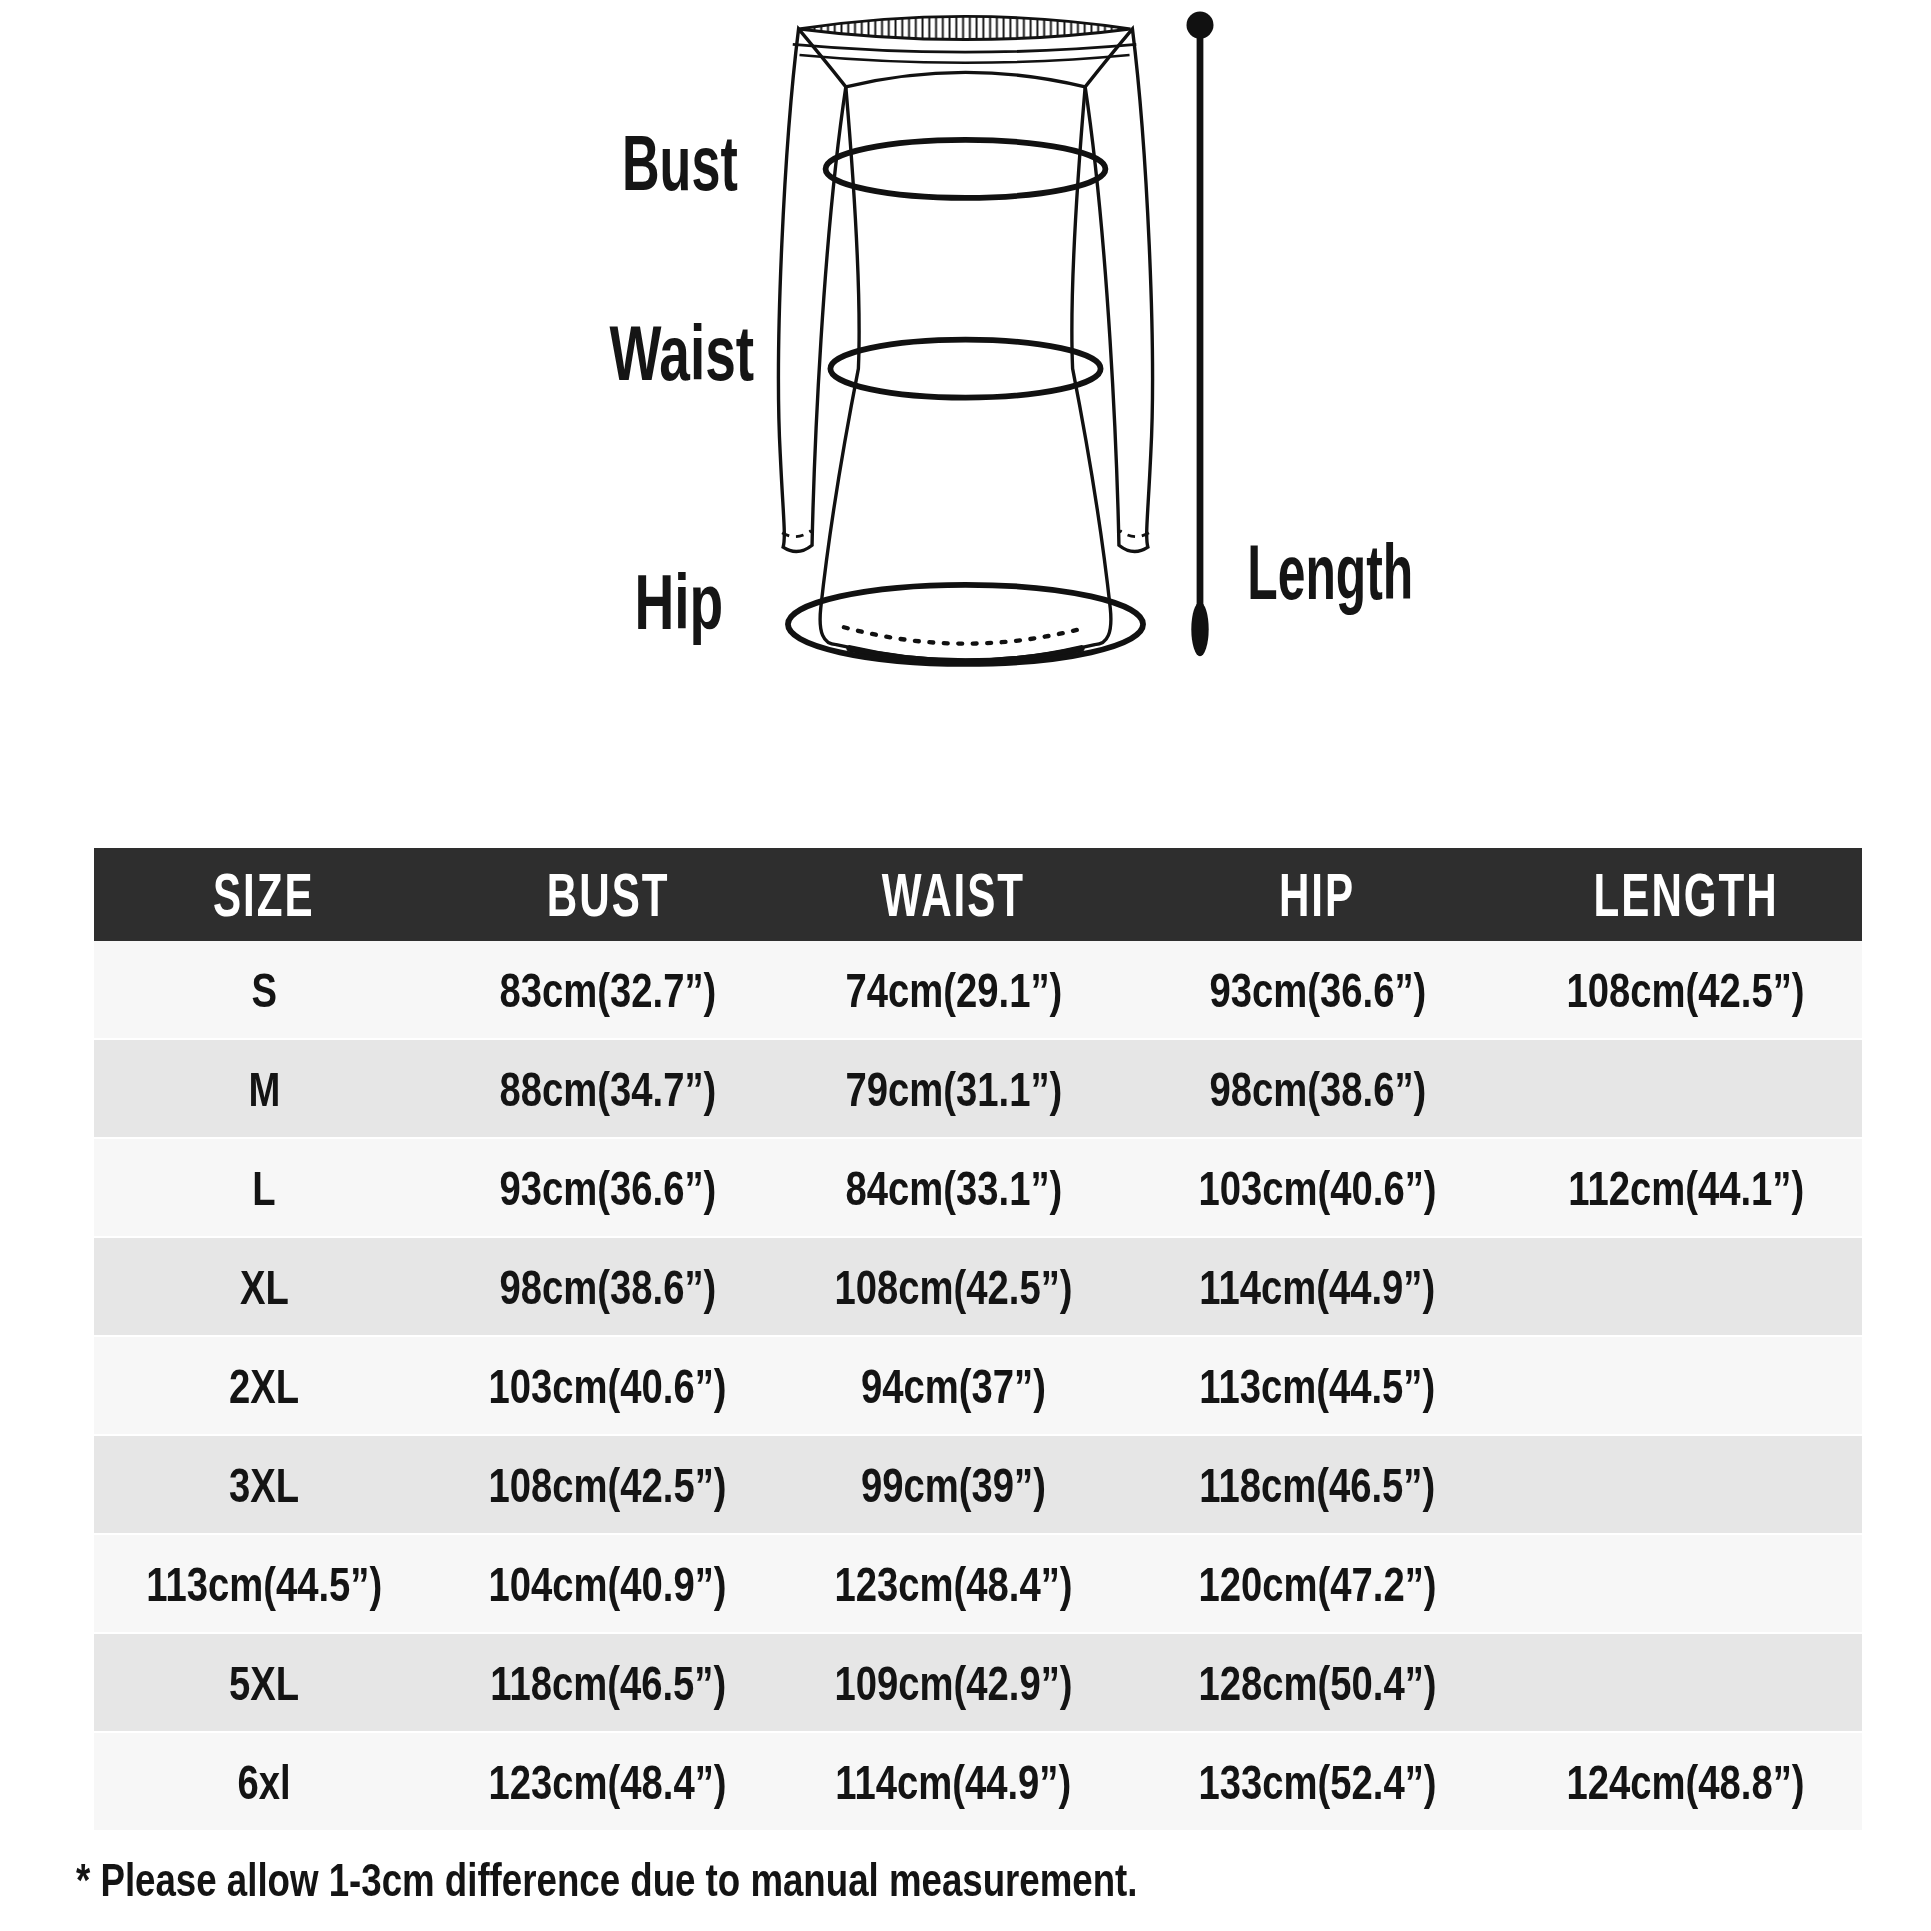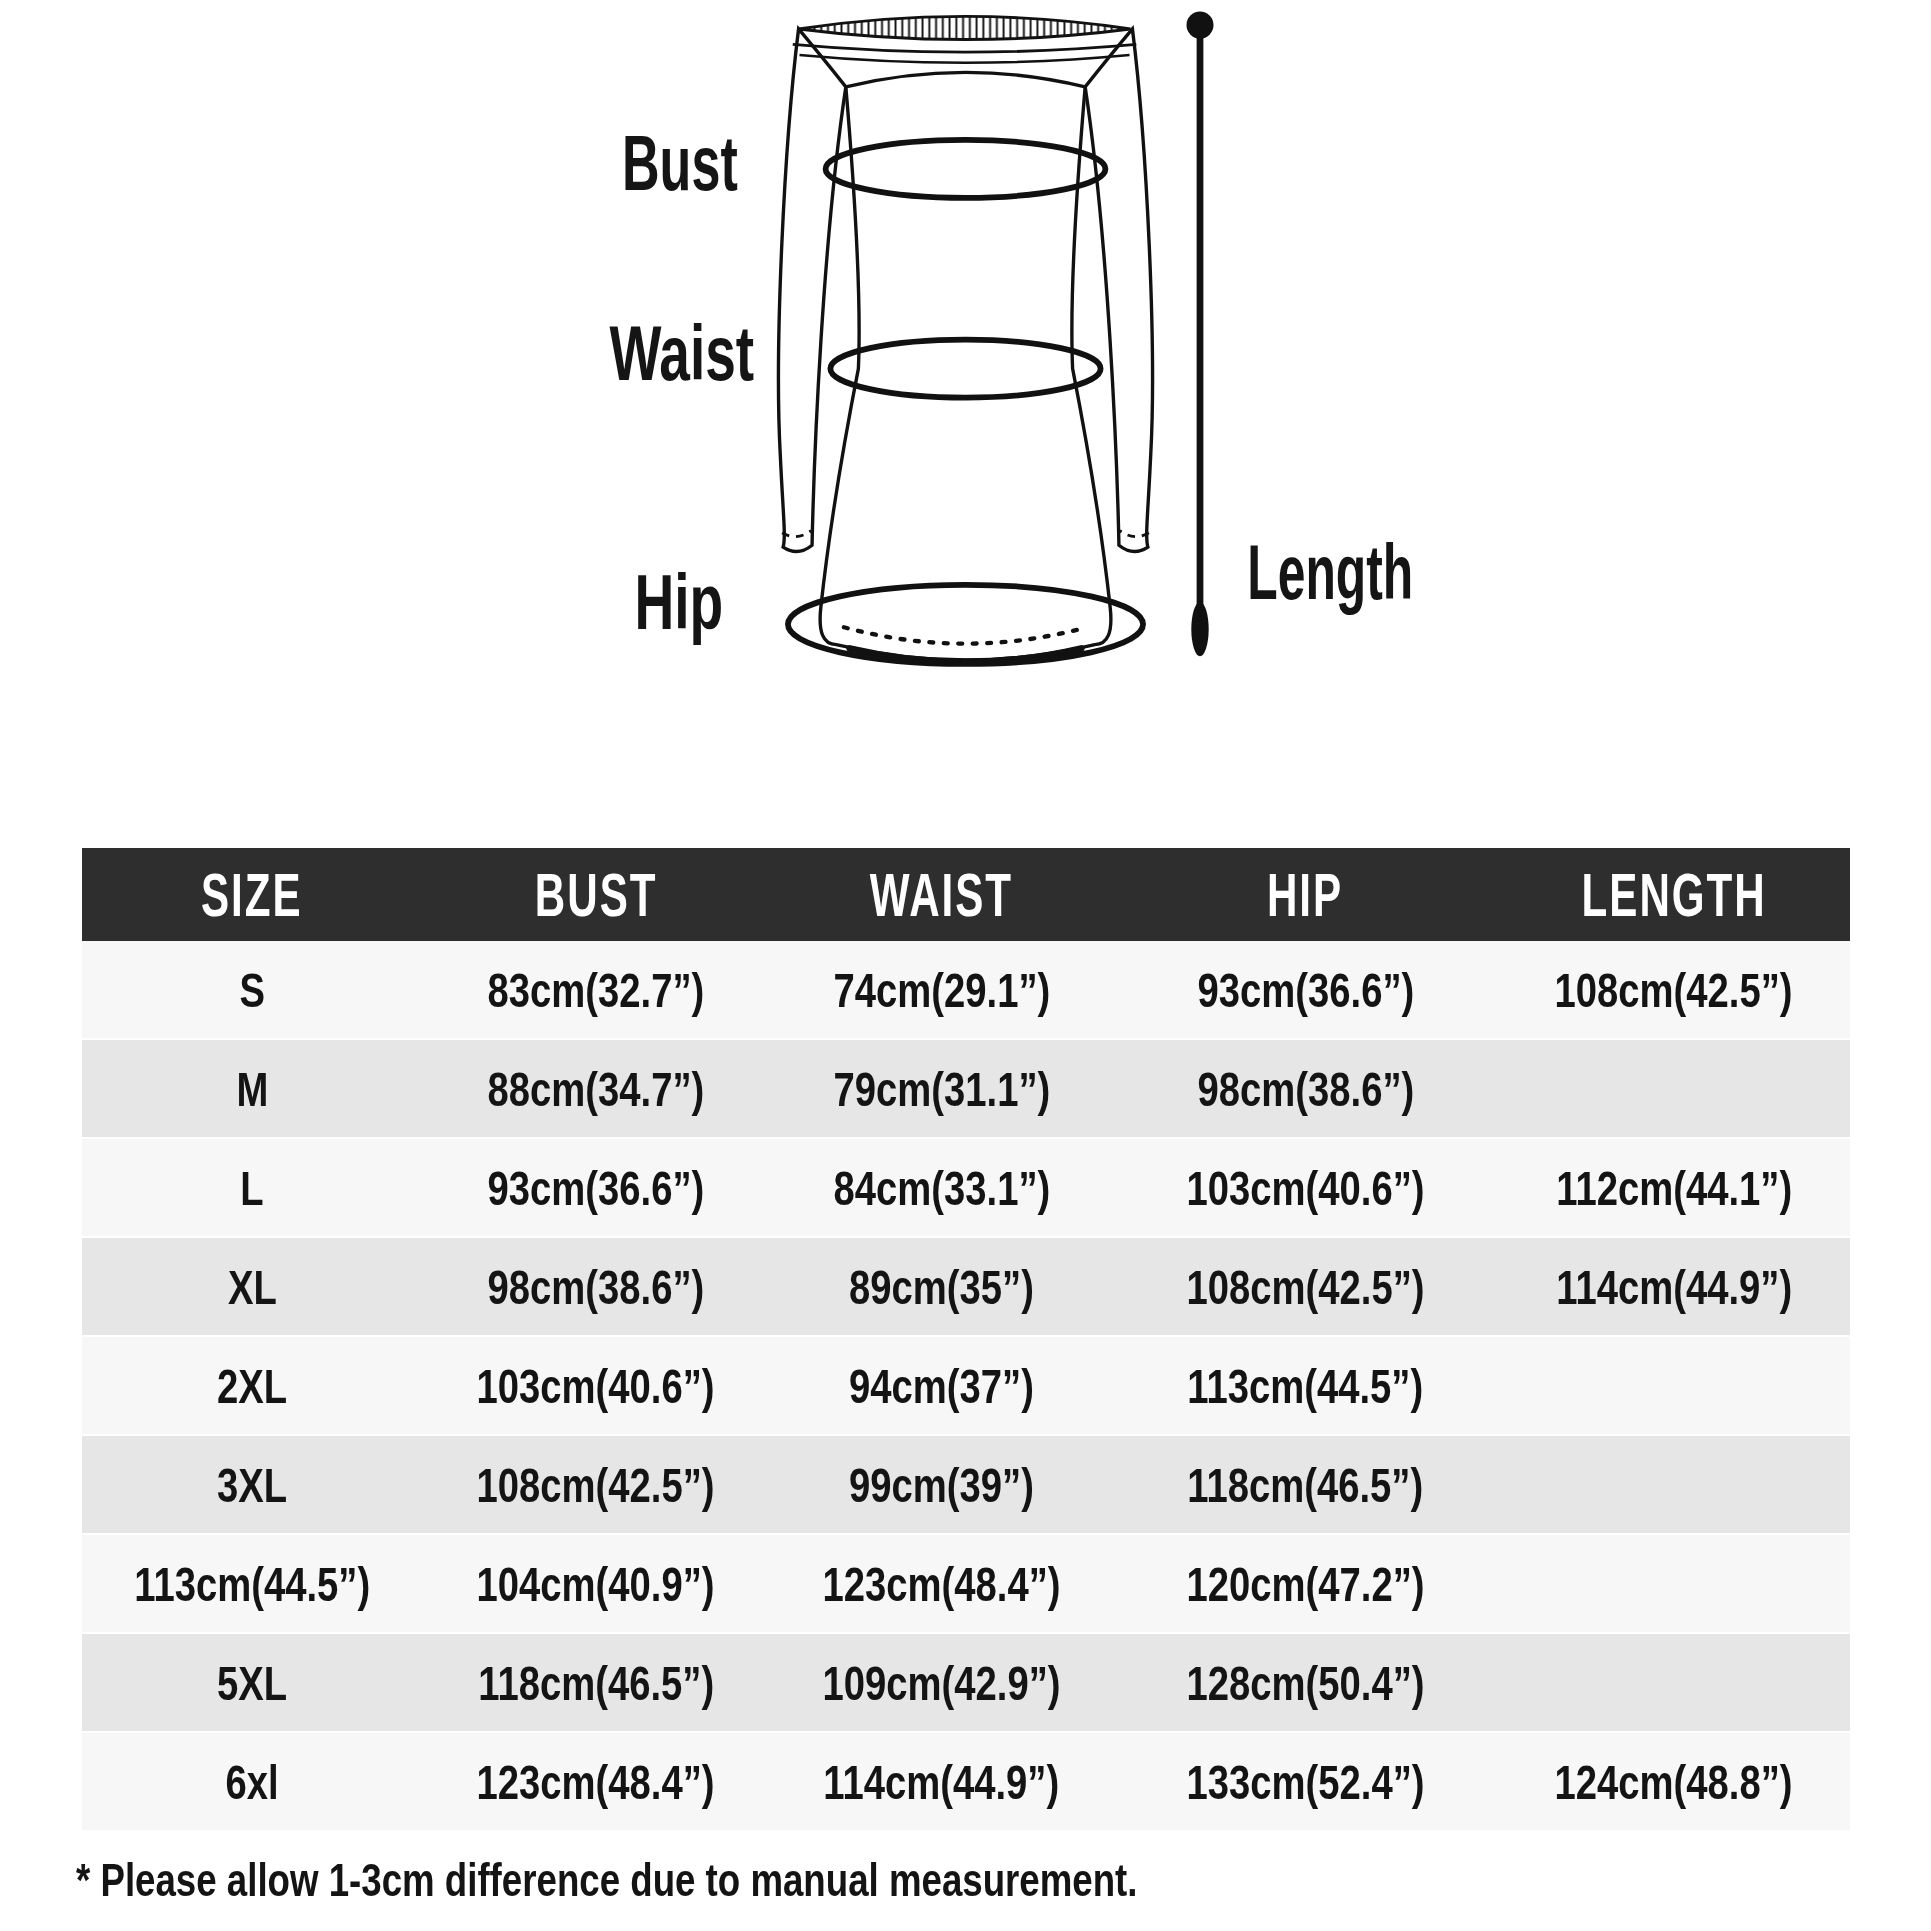--- a/index.html
+++ b/index.html
@@ -5,21 +5,21 @@
   :root{
     --page_bg:#ffffff; --header_bg:#2e2e2e; --header_text:#ffffff;
     --row_light:#f7f7f7; --row_alt:#e6e6e6; --cell_text:#141414; --line_color:#111111;
   }
   *{margin:0;padding:0;box-sizing:border-box;}
   html,body{width:1931px;height:1931px;}
   body{background:var(--page_bg);font-family:"Liberation Sans",sans-serif;overflow:hidden;position:relative;}
 
   .diagram-wrap{position:absolute;left:0;top:0;width:1931px;height:772px;}
 
-  .size-table{position:absolute;left:82px;top:848px;width:1768px;}
+  .size-table{position:absolute;left:94px;top:848px;width:1768px;}
   .trow{display:grid;grid-template-columns:340px 348px 343px 385px 352px;align-items:center;}
   .trow.head{height:93px;background:var(--header_bg);}
   .trow.data{height:99px;border-bottom:2.9px solid #ffffff;}
   .trow.data.light{background:var(--row_light);}
   .trow.data.alt{background:var(--row_alt);}
   .cell{text-align:center;overflow:visible;}
   .ct{display:inline-block;white-space:nowrap;font-weight:700;color:var(--cell_text);
       font-size:49px;transform:scaleX(0.78);transform-origin:center center;}
   .trow.head .ct{color:var(--header_text);font-size:62px;letter-spacing:2.9px;transform:scaleX(0.68);}
 
@@ -98,21 +98,20 @@
   <div class="trow data light">
     <div class="cell"><span class="ct">L</span></div>
     <div class="cell"><span class="ct">93cm(36.6”)</span></div>
     <div class="cell"><span class="ct">84cm(33.1”)</span></div>
     <div class="cell"><span class="ct">103cm(40.6”)</span></div>
     <div class="cell"><span class="ct">112cm(44.1”)</span></div>
   </div>
   <div class="trow data alt">
     <div class="cell"><span class="ct">XL</span></div>
     <div class="cell"><span class="ct">98cm(38.6”)</span></div>
-    <div class="cell"><span class="ct">89cm(35”)</span></div>
     <div class="cell"><span class="ct">108cm(42.5”)</span></div>
     <div class="cell"><span class="ct">114cm(44.9”)</span></div>
   </div>
   <div class="trow data light">
     <div class="cell"><span class="ct">2XL</span></div>
     <div class="cell"><span class="ct">103cm(40.6”)</span></div>
     <div class="cell"><span class="ct">94cm(37”)</span></div>
     <div class="cell"><span class="ct">113cm(44.5”)</span></div>
   </div>
   <div class="trow data alt">

